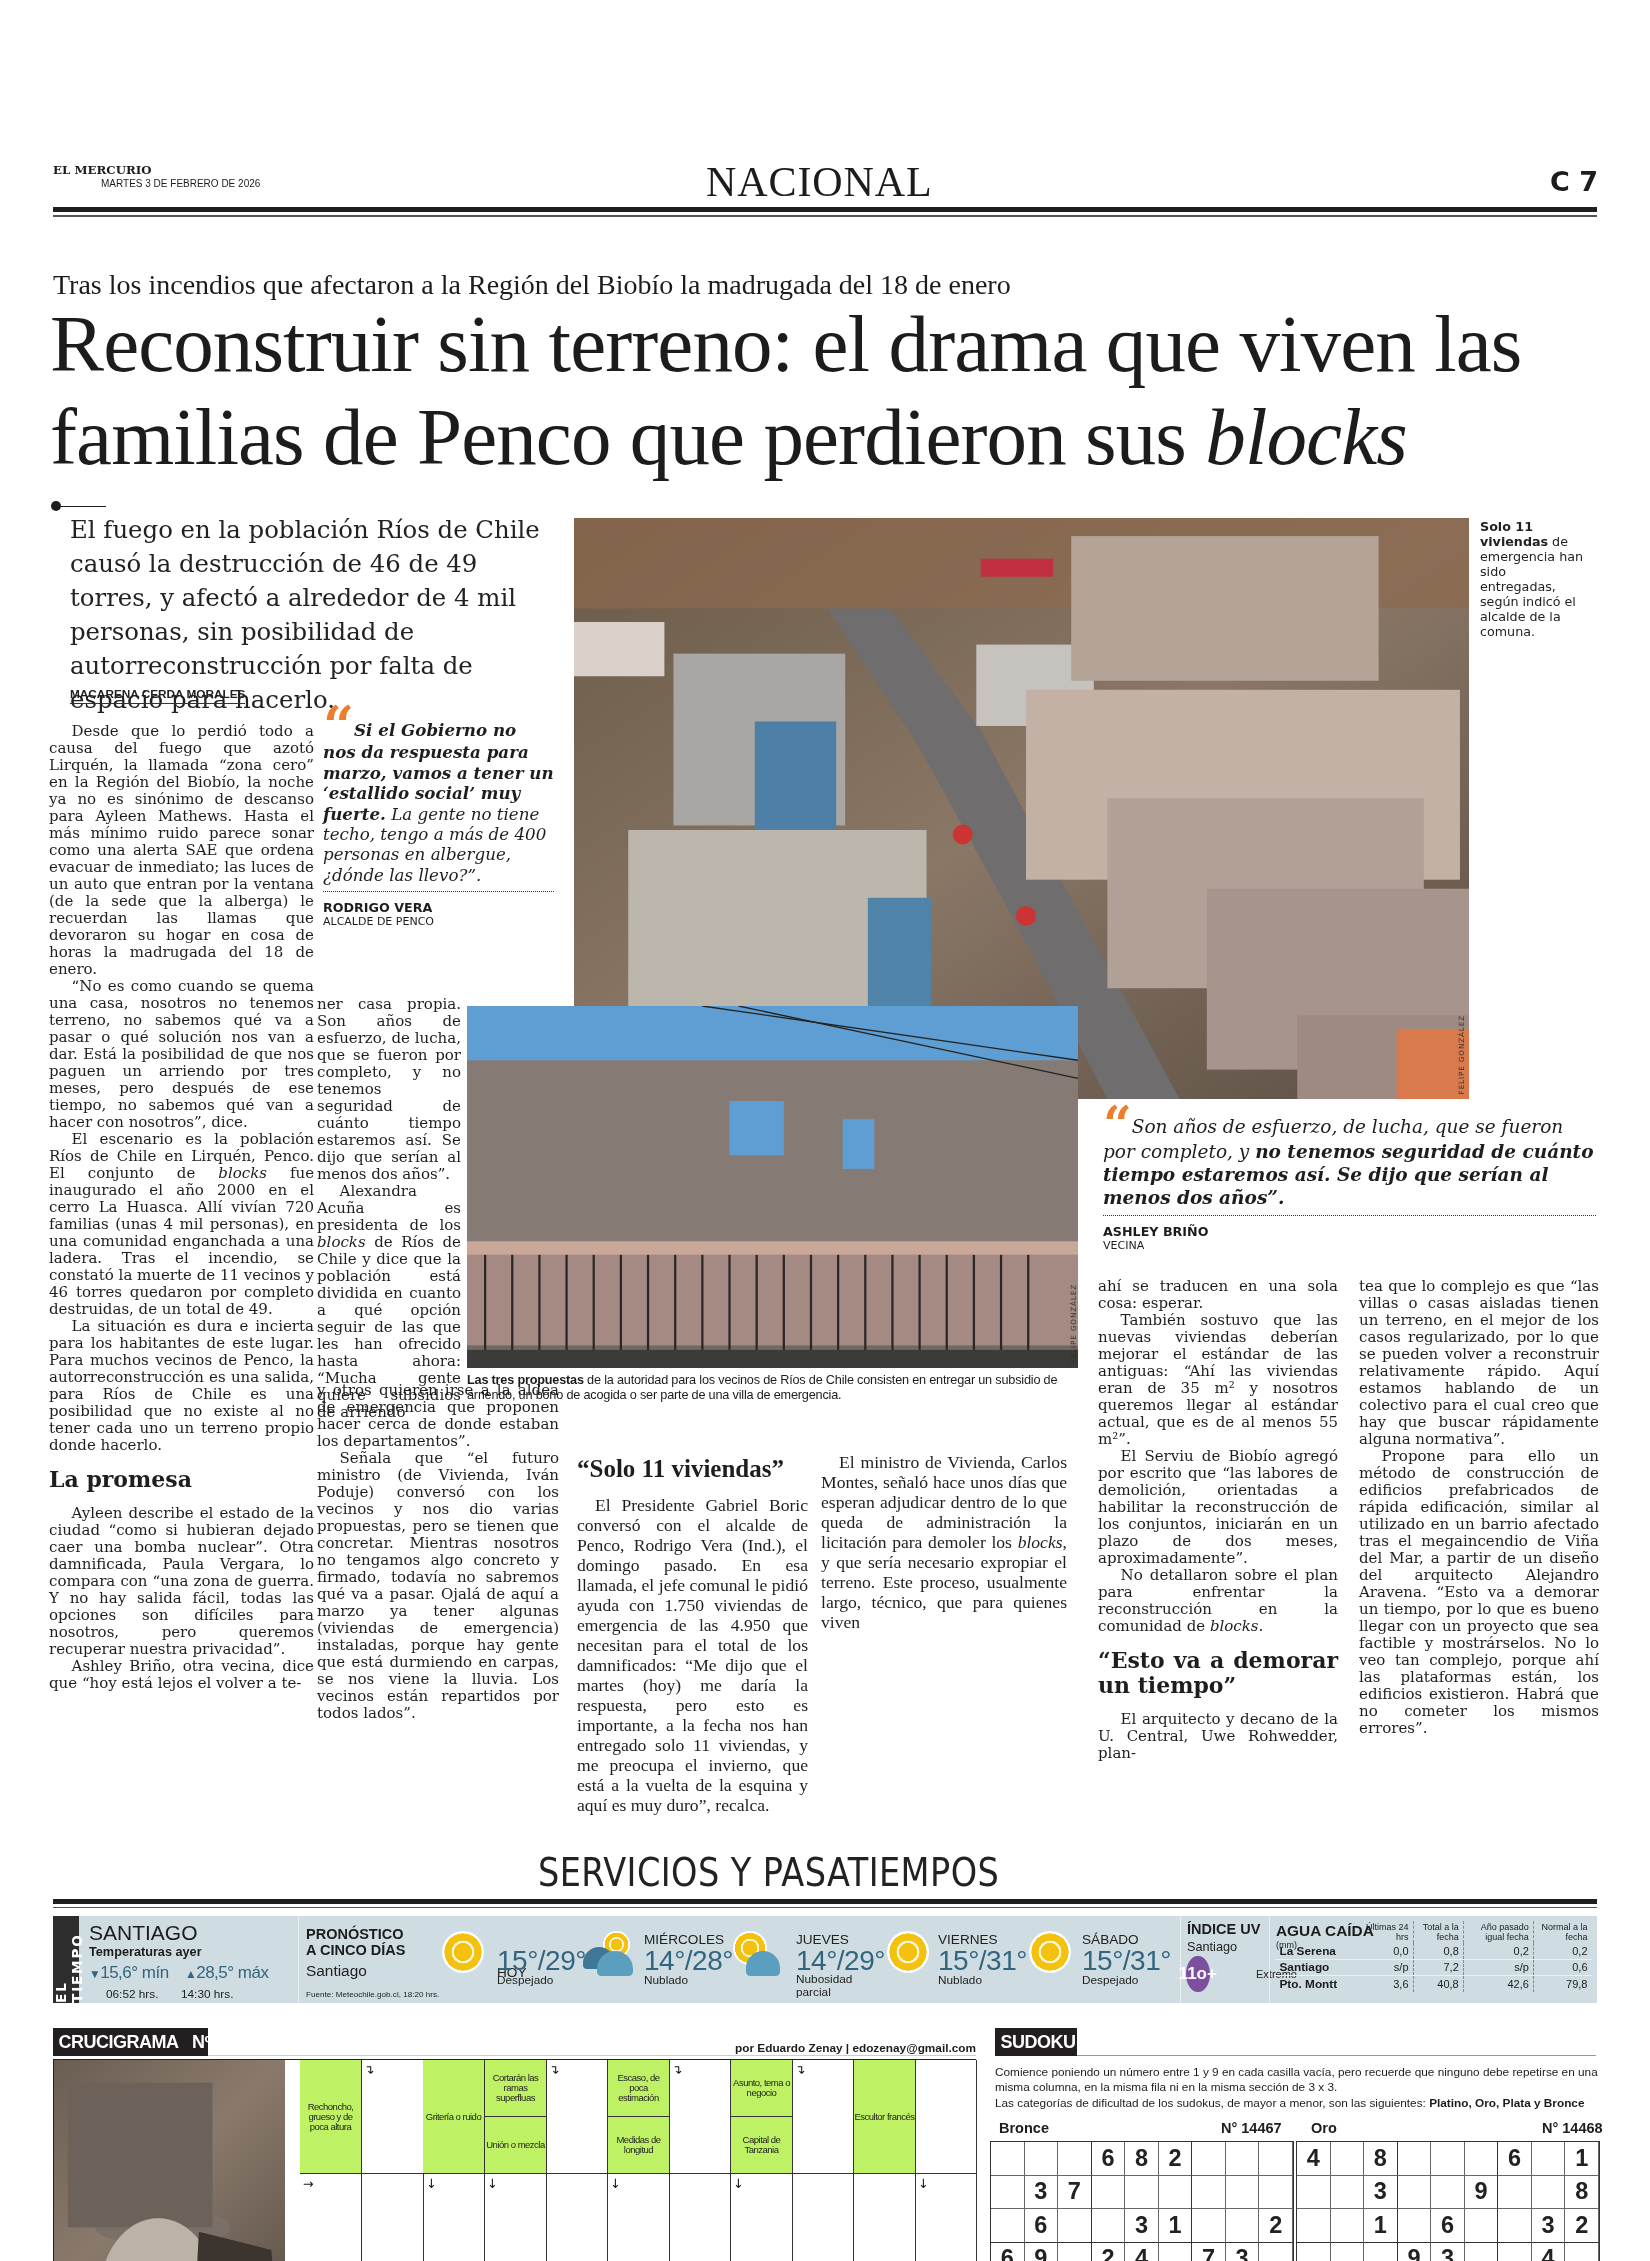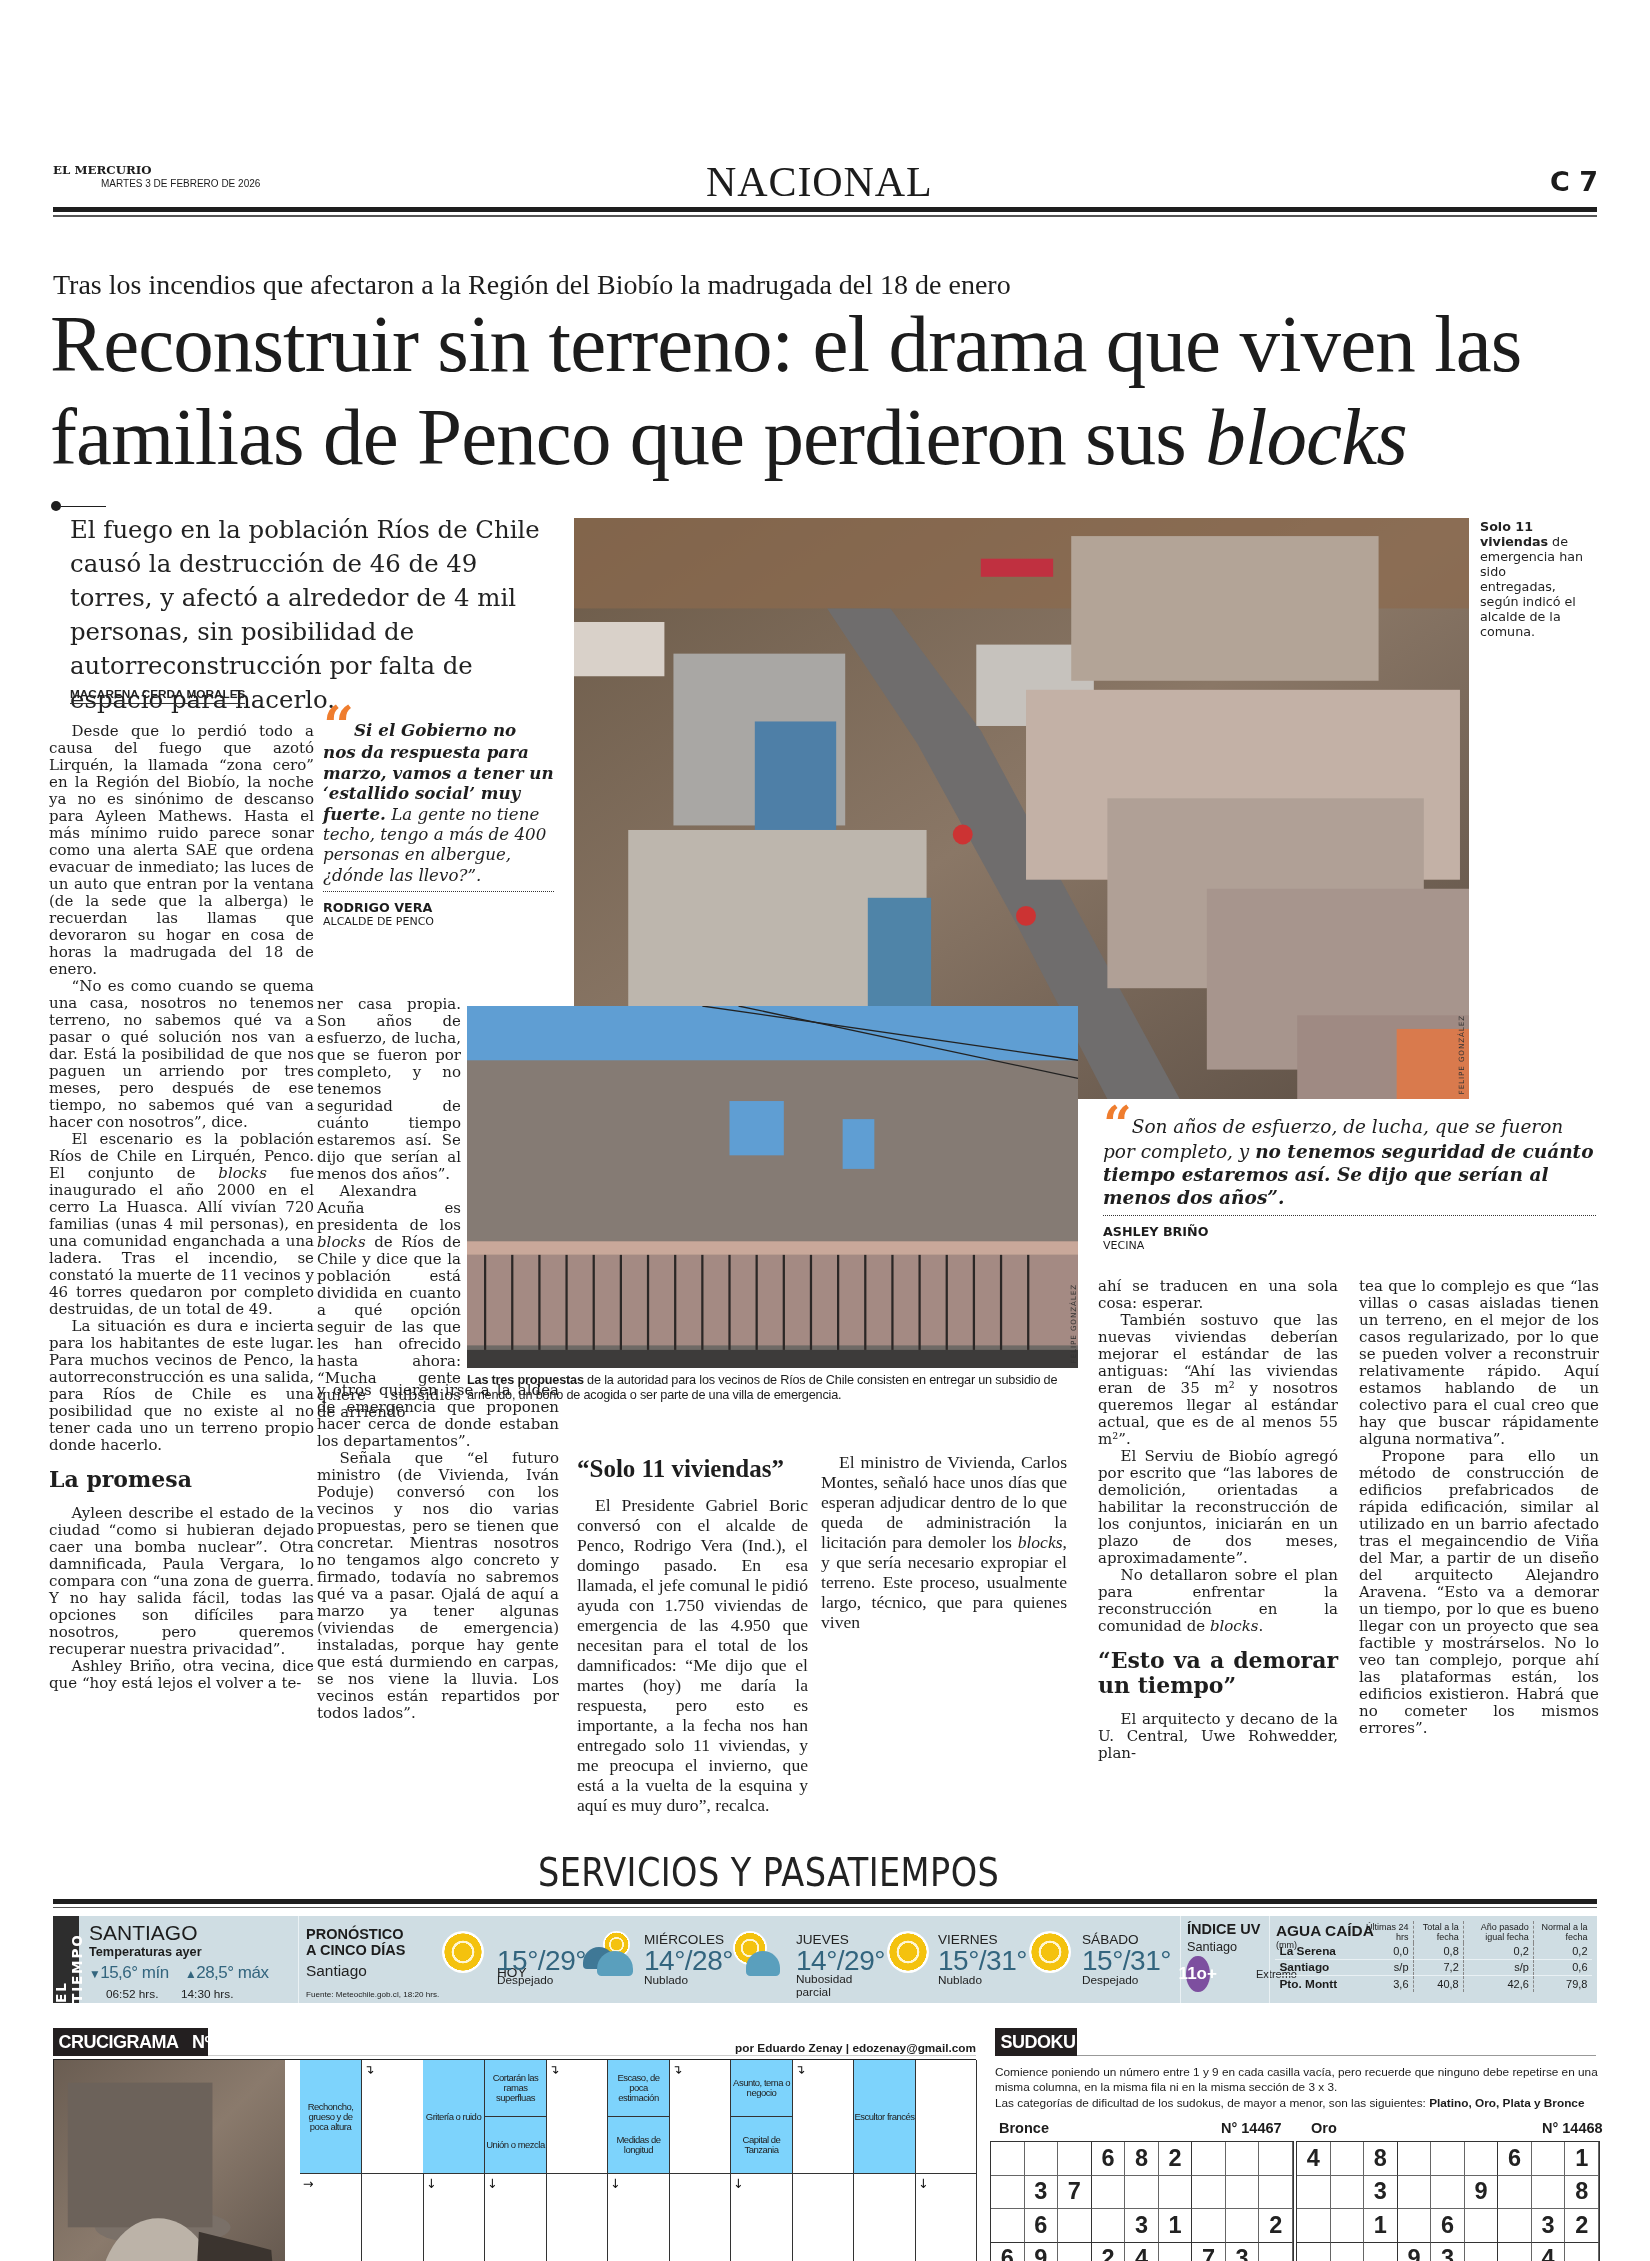--- a/index.html
+++ b/index.html
@@ -64,21 +64,21 @@
   table.rain th { font-size: 9px; line-height: 10px; border-left: 0.9px dashed #888; }
   table.rain td { border-left: 0.9px dashed #888; }
   table.rain td.city { text-align: left; font-weight: bold; border-left: none; font-size: 11.8px; }
   table.rain tr.data td { border-bottom: 1.4px solid #eaf1f4; }
 
   .boxhead { background: #231f20; color: #fff; font-family: "Liberation Sans", sans-serif; font-weight: bold; font-size: 21px; padding: 6.3px 7.2px; letter-spacing: -0.5px; }
 
   
   .cw { left: 53px; top: 2059px; width: 923px; height: 726px; }
   .cw-cell { position: absolute; border-right: 0.9px solid #333; border-bottom: 0.9px solid #333; }
-  .cw-clue { position: absolute; background: #7dd3fc; font-family: "Liberation Sans", sans-serif; font-size: 9.5px; line-height: 10px; color: #222; text-align: center; display: flex; align-items: center; justify-content: center; letter-spacing: -0.5px; overflow: hidden; border-right: 0.9px solid #333; border-bottom: 0.9px solid #333; }
+  .cw-clue { position: absolute; background: #bef264; font-family: "Liberation Sans", sans-serif; font-size: 9.5px; line-height: 10px; color: #222; text-align: center; display: flex; align-items: center; justify-content: center; letter-spacing: -0.5px; overflow: hidden; border-right: 0.9px solid #333; border-bottom: 0.9px solid #333; }
   .cw-clue-split { border-bottom: 1.4px solid #333; }
   .arrow { position: absolute; font-family: "DejaVu Sans", sans-serif; font-size: 12.7px; color: #111; line-height: 1; }
 
   
   .sud-grid { position: absolute; border: 1.4px solid #333; display: grid; grid-template-columns: repeat(9, 1fr); }
   .sud-cell { border-right: 0.5px solid #666; border-bottom: 0.5px solid #666; font-family: "Liberation Sans", sans-serif; font-weight: bold; font-size: 23.5px; display: flex; align-items: center; justify-content: center; color: #222; }
   .sud-cell.br { border-right: 1.4px solid #333; }
   .sud-cell.bb { border-bottom: 1.4px solid #333; }
 </style>
 </head>

